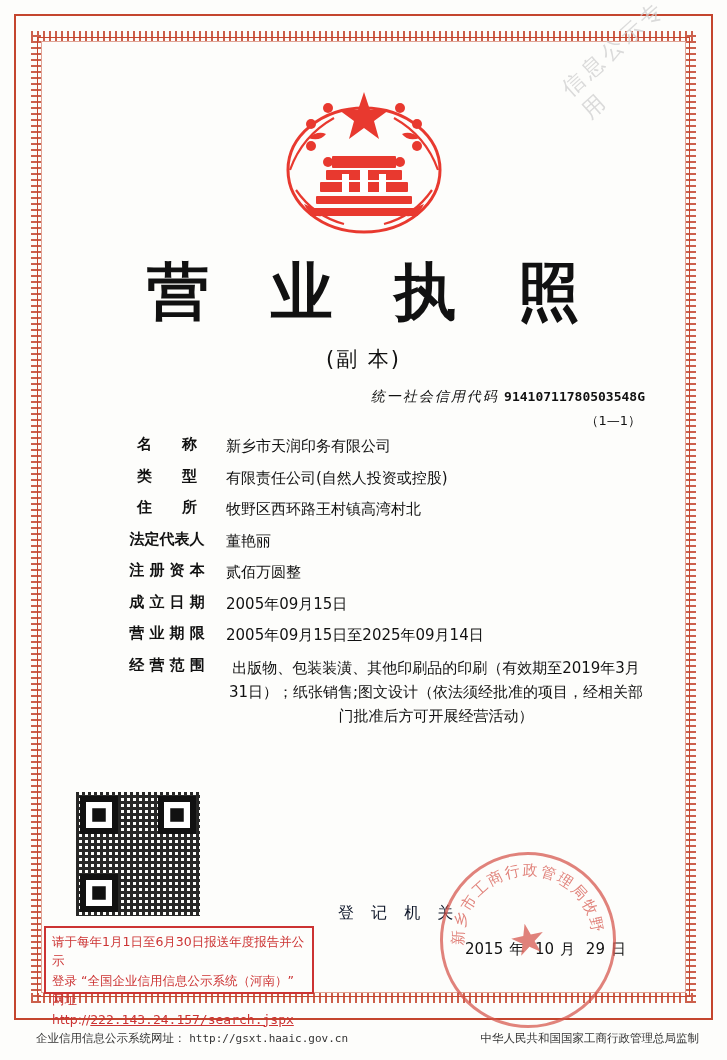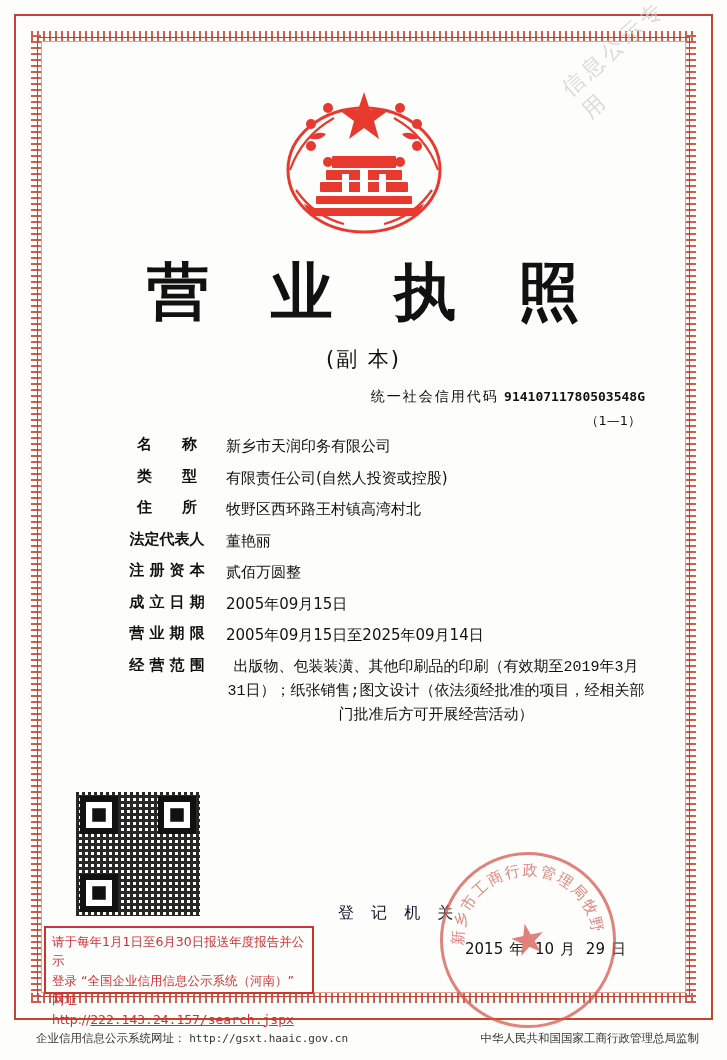--- a/index.html
+++ b/index.html
@@ -27,30 +27,30 @@
   
   .emblem{position:absolute;left:50%;top:78px;transform:translateX(-50%);width:180px;height:168px;}
 
   
   .title{position:absolute;top:250px;left:0;right:0;text-align:center;font-family:"DejaVu Serif","Liberation Serif",serif;
     font-weight:bold;font-size:62px;letter-spacing:20px;color:#111;text-indent:20px;}
   .subtitle{position:absolute;top:345px;left:0;right:0;text-align:center;font-size:21px;color:#111;letter-spacing:2px;}
 
   
   .code-line{position:absolute;top:388px;right:82px;font-size:14px;color:#111;letter-spacing:1px;white-space:nowrap;}
-  .code-line .lbl{letter-spacing:2px;}
+  .code-line .lbl{letter-spacing:2px;font-style:italic;}
   .code-line .val{font-family:"DejaVu Sans Mono","Liberation Mono",monospace;font-size:13px;letter-spacing:0;font-weight:bold;}
   .page-no{position:absolute;top:412px;right:86px;font-size:13px;color:#111;}
 
   
   .fields{position:absolute;left:108px;top:435px;right:70px;text-align:center;}
   .row{display:flex;align-items:flex-start;margin-bottom:9px;}
   .row .k{width:118px;flex:0 0 118px;font-size:15px;color:#111;font-weight:600;letter-spacing:0;}
   .row .v{font-size:15px;color:#111;line-height:1.5;}
-  .row.scope .v{line-height:1.62;max-width:420px;font-family:Liberation Mono, monospace;}
+  .row.scope .v{line-height:1.62;max-width:420px;}
 
   
   .qr{position:absolute;left:76px;top:792px;width:124px;height:124px;
     background-image:
       repeating-linear-gradient(90deg,#111 0 3px,transparent 3px 6px),
       repeating-linear-gradient(0deg,#111 0 3px,transparent 3px 6px);
     background-size:6px 6px,6px 6px;opacity:.9;}
   .qr-mask{position:absolute;left:76px;top:792px;width:124px;height:124px;
     background:
       radial-gradient(circle at 18% 18%,#fff 0 9px,transparent 9px),

